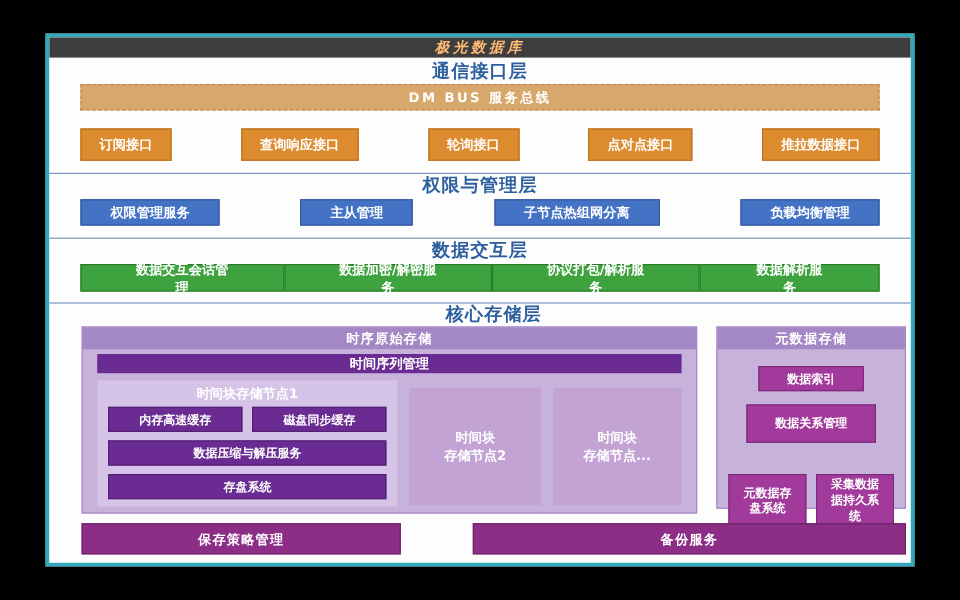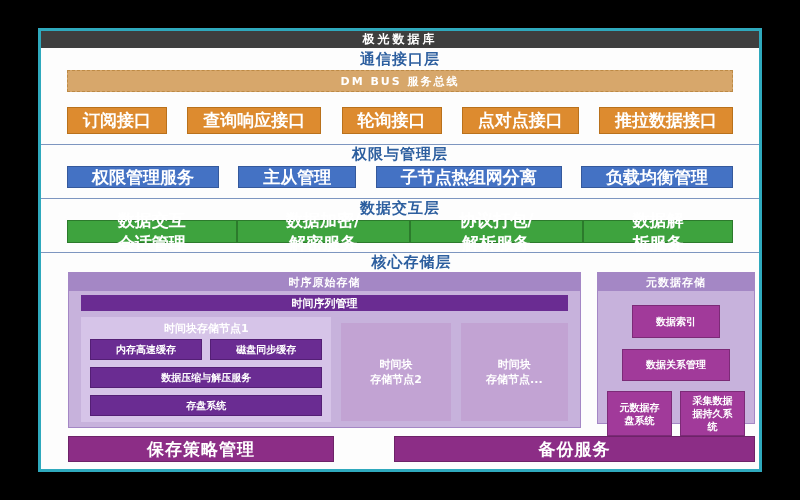--- a/index.html
+++ b/index.html
@@ -3,37 +3,37 @@
 <meta charset="utf-8">
 <style>
   * { margin:0; padding:0; box-sizing:border-box; }
   html,body { width:800px; height:500px; background:#000; overflow:hidden;
     font-family:"DejaVu Sans","Liberation Sans",sans-serif; }
   .stage { position:relative; width:800px; height:500px; background:#000; }
 
   .frame { position:absolute; left:38px; top:28px; width:724px; height:444px;
     background:#fdfdfd; border:3px solid var(--frame-border,#2fa9bd); overflow:hidden; }
 
-  .titlebar { height:17px; background:var(--titlebar-bg,#3e3e3e); color:#ffffff;
+  .titlebar { height:17px; background:var(--titlebar-bg,#3e3e3e); color:#fdba74;
     font-size:12px; font-weight:bold; letter-spacing:3px;
-    display:flex; align-items:center; justify-content:center; }
+    display:flex; align-items:center; justify-content:center;font-style:italic; }
 
   .section { padding-left:26px; padding-right:26px; }
   .section-title { text-align:center; color:var(--section-title,#2d5f9f);
     font-weight:bold; font-size:15px; height:14px; line-height:14px; letter-spacing:1px; }
 
   
   .sec-comm { padding-top:4px; padding-bottom:10px; }
   .bus { margin-top:4px; height:22px; background:var(--bus-bg,#d7a76b);
     border:1px dashed var(--bus-border,#bd8a45); color:#fff; font-size:11px;
     font-weight:bold; letter-spacing:2px; display:flex; align-items:center; justify-content:center; }
   .row { display:flex; justify-content:space-between; align-items:center; }
   .iface-row { margin-top:15px; }
   .box { display:flex; align-items:center; justify-content:center; color:#fff;
-    font-size:17px; font-weight:bold; text-align:center; }
+    font-size:11px; font-weight:bold; text-align:center; }
   .box-orange { height:27px; padding:0 15px; background:var(--orange-bg,#dd8b2f);
     border:1px solid var(--orange-border,#b9711c); }
 
   
   .sec-mgmt { border-top:1px solid var(--divider,#7d96c0); padding-top:2px; padding-bottom:10px; }
   .mgmt-row { margin-top:5px; }
   .box-blue { height:22px; padding:0 24px; background:var(--blue-bg,#4472c4);
     border:1px solid var(--blue-border,#35599c);text-align:right; }
 
   
@@ -63,23 +63,23 @@
     border:1px solid #541f75; font-size:10px; flex:1; }
   .node1-wide { margin-top:7px; }
   .node-alt { width:110px; height:98px; margin-top:6px; background:var(--node-alt-bg,#c2a3d3);
     color:#fff; font-size:11px; font-weight:bold; text-align:center; white-space:pre-line;
     display:flex; align-items:center; justify-content:center; }
   .node-alt.last { width:108px; }
 
   .meta-container { width:158px; height:152px; background:var(--lavender-bg,#c7b2dc);
     border:1px solid var(--lavender-header-bg,#a487c5); }
   .box-magenta { background:var(--magenta-bg,#a13a9a); border:1px solid #7c2a77; font-size:10px; }
-  .meta-idx { width:88px; height:33px; margin:14px auto 0; }
+  .meta-idx { width:88px; height:21px; margin:14px auto 0; }
   .meta-rel { width:108px; height:32px; margin:11px auto 0; }
-  .meta-bottom { display:flex; gap:8px; margin:10px 9px 0;font-family:Liberation Serif, serif; }
+  .meta-bottom { display:flex; gap:8px; margin:26px 9px 0;font-family:Liberation Serif, serif; }
   .meta-tall { flex:1; height:45px; font-size:10px; line-height:13px; padding:0 7px; }
 
   .bottom-row { margin-top:8px; display:flex; justify-content:space-between; }
   .box-bottom { height:26px; background:var(--bottom-bg,#8c2d86); border:1px solid #6d2368;
     letter-spacing:1px; }
   .bottom-left { width:266px; }
   .bottom-right { width:361px; }
 </style>
 </head>
 <body>

